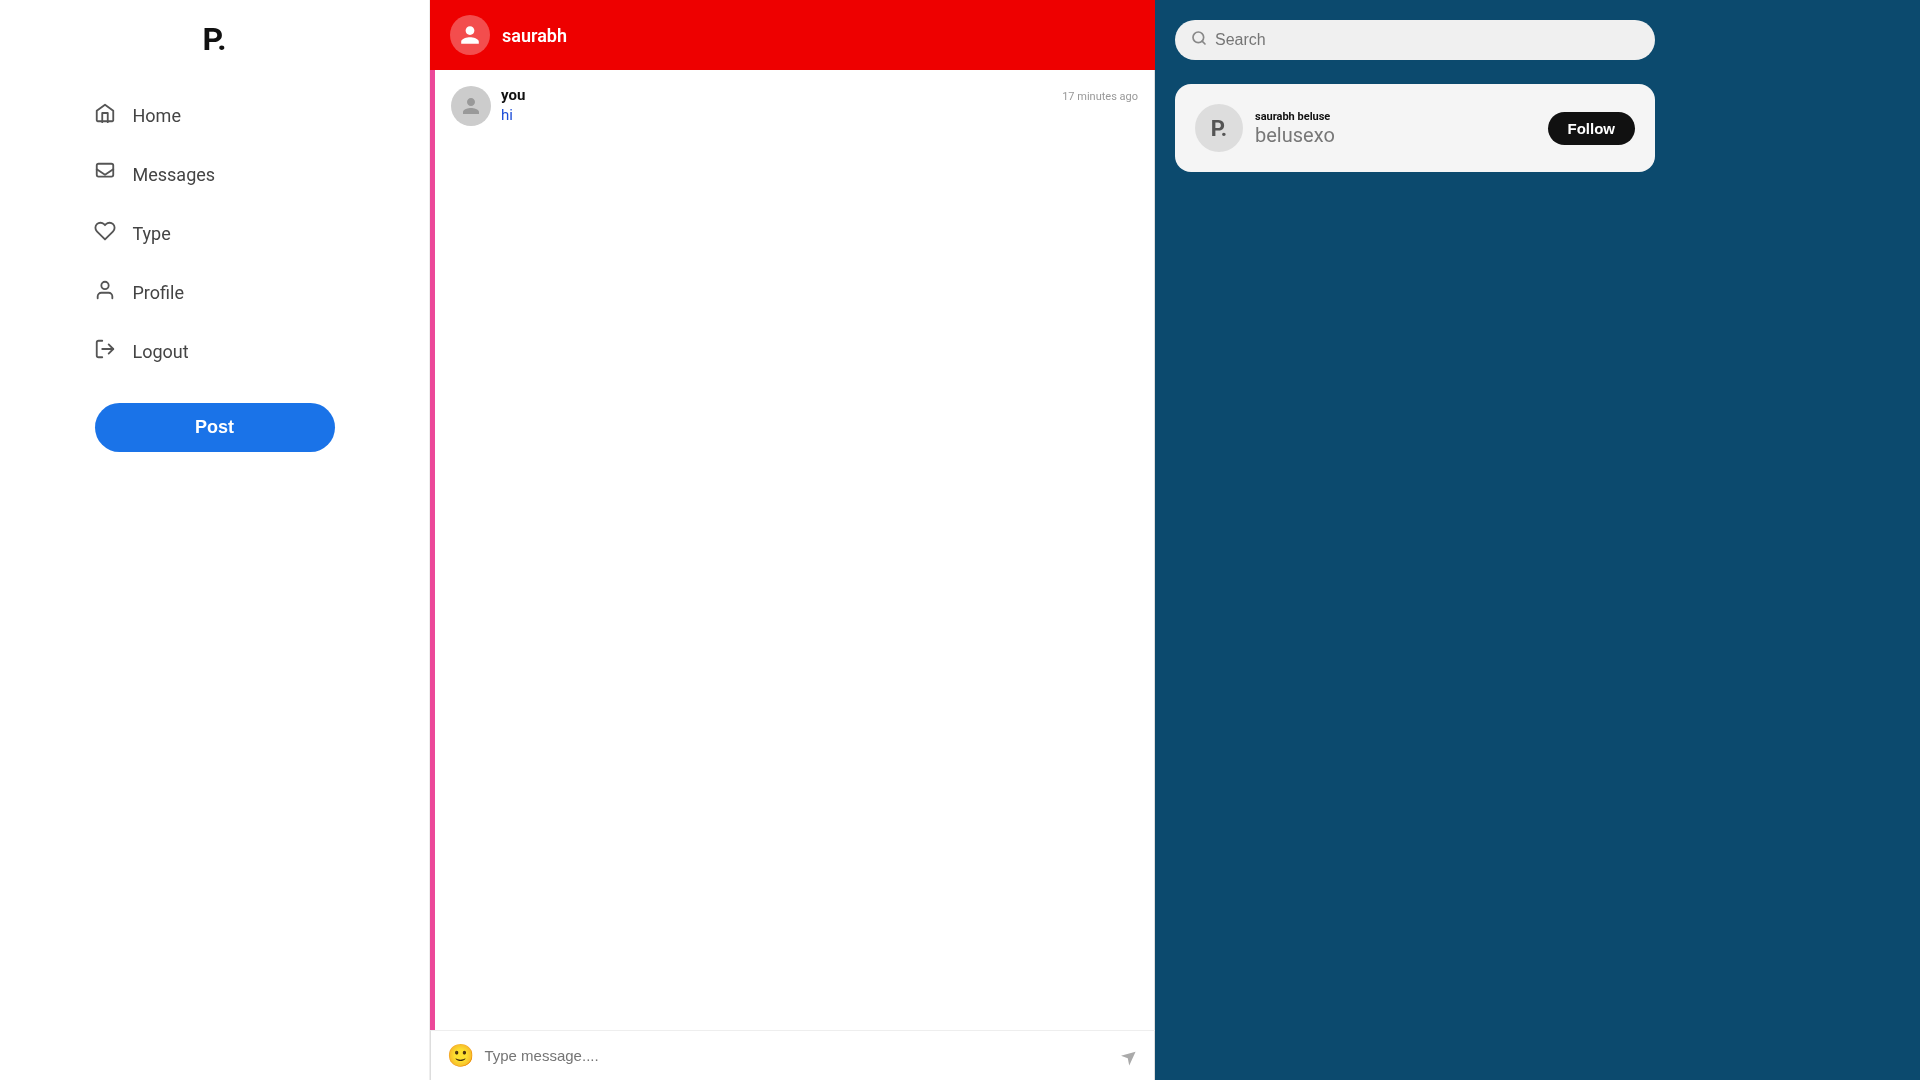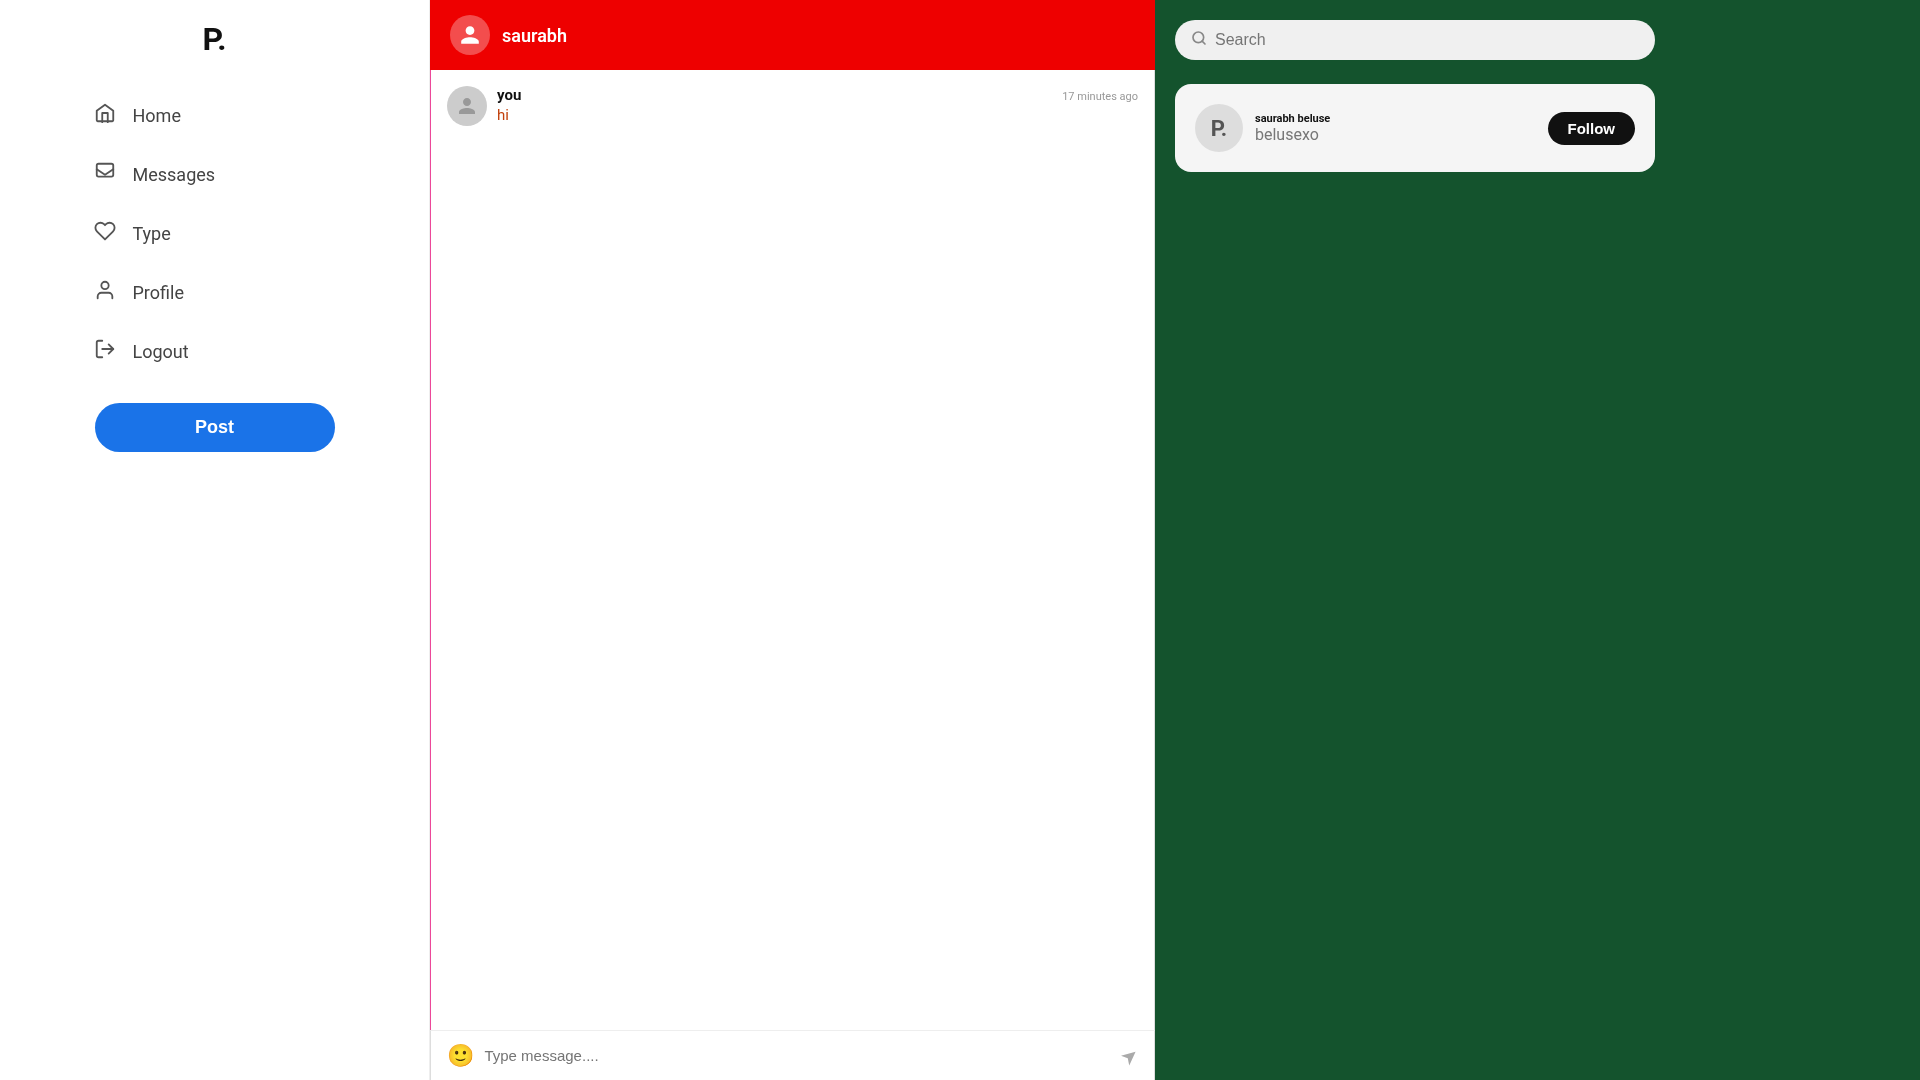--- a/index.html
+++ b/index.html
@@ -96,21 +96,21 @@
       font-weight: 600;
       color: #fff;
     }
 
     
     .messages-area {
       flex: 1;
       overflow-y: auto;
       padding: 16px;
       background: #fff;
-      border-left: 1px solid #ec4899;
+      border-left: 5px solid #ec4899;
       border-right: 1px solid #ddd;
     }
     .message-item {
       display: flex;
       align-items: flex-start;
       gap: 10px;
       margin-bottom: 16px;
     }
     .msg-avatar {
       width: 40px;
@@ -125,21 +125,21 @@
       flex-shrink: 0;
     }
     .msg-content { flex: 1; }
     .msg-header {
       display: flex;
       align-items: baseline;
       justify-content: space-between;
     }
     .msg-sender { font-weight: 700; font-size: 15px; color: #111; }
     .msg-time { font-size: 11px; color: #999; }
-    .msg-text { font-size: 15px; color: #c2410c; margin-top: 2px; }
+    .msg-text { font-size: 15px; color: #1d4ed8; margin-top: 2px; }
 
     
     .message-input-bar {
       border-top: 1px solid #eee;
       border-left: 1px solid #ddd;
       border-right: 1px solid #ddd;
       padding: 12px 16px;
       display: flex;
       align-items: center;
       gap: 10px;
@@ -158,21 +158,21 @@
       font-size: 20px;
       color: #aaa;
       cursor: pointer;
       transform: rotate(-40deg);
     }
 
     
     .right-panel {
       flex: 1;
       padding: 20px;
-      background: #14532d;
+      background: #0c4a6e;
     }
     .search-box {
       display: flex;
       align-items: center;
       background: #f0f0f0;
       border-radius: 30px;
       padding: 10px 16px;
       gap: 8px;
       margin-bottom: 24px;
       width: 100%;
@@ -212,21 +212,21 @@
       display: flex;
       align-items: center;
       justify-content: center;
       font-size: 22px;
       font-weight: 700;
       color: #555;
       flex-shrink: 0;
     }
     .follow-info { flex: 1; }
     .follow-name { font-size: 11px; font-weight: 700; color: #111; }
-    .follow-handle { font-size: 16px; color: #777; }
+    .follow-handle { font-size: 20px; color: #777; }
     .follow-btn {
       background: #111;
       color: #fff;
       border: none;
       border-radius: 30px;
       padding: 8px 20px;
       font-size: 15px;
       font-weight: 600;
       cursor: pointer;
     }

